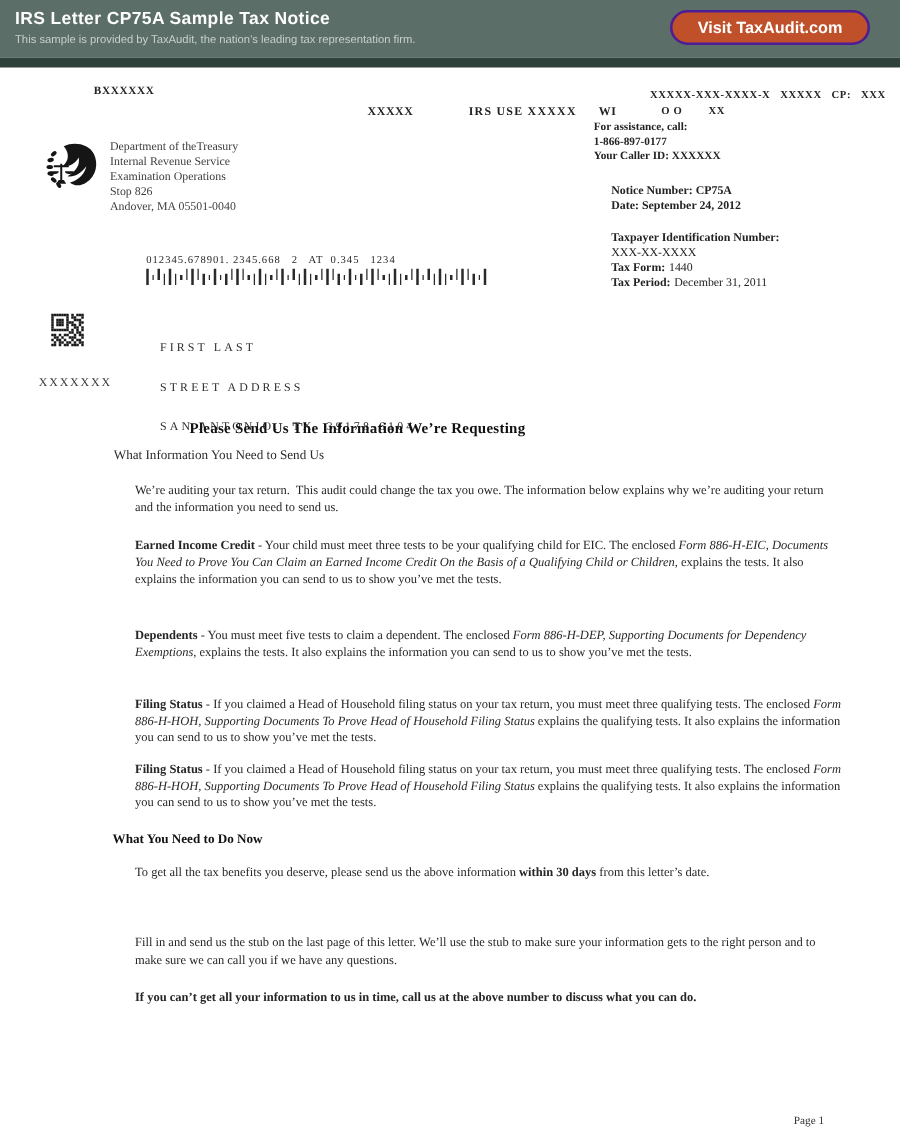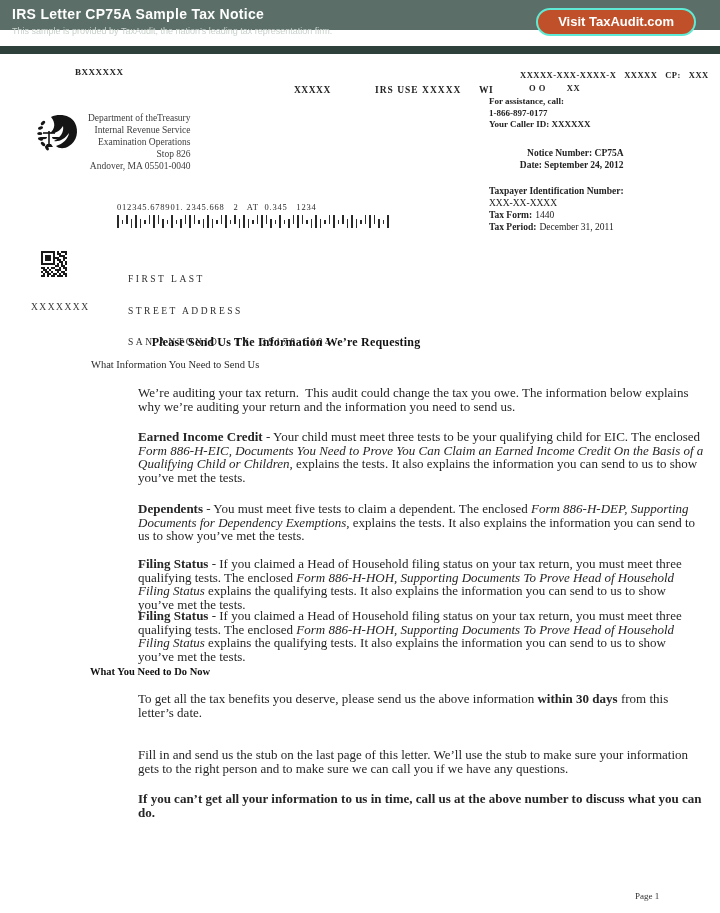--- a/index.html
+++ b/index.html
@@ -1,46 +1,46 @@
 <!DOCTYPE html>
 <html><head>
 <meta charset="utf-8">
 <style>
   html,body{margin:0;padding:0;background:#fff;}
   .page{position:relative;width:720px;height:913px;background:#fff;overflow:hidden;
         font-family:"Liberation Serif", serif;color:#232323;}
   .abs{position:absolute;}
-  .b{font-weight:bold;text-align:right;}
+  .b{font-weight:bold;}
   .i{font-style:italic;}
 
   
-  .banner{left:0;top:0;width:720px;height:30px;background:#5b6e67;}
+  .banner{left:0;top:0;width:720px;height:46px;background:#5b6e67;}
   .banner-title{left:12px;top:6px;font-family:"Liberation Sans",sans-serif;
       font-size:14px;font-weight:bold;color:#fdfdfd;letter-spacing:.3px;}
   .banner-sub{left:12px;top:26px;font-family:"Liberation Sans",sans-serif;
       font-size:9px;color:#c8d1cb;}
   .cta{right:24px;top:8px;height:28px;padding:0 20px;box-sizing:border-box;
-      background:#c0502a;border:2px solid #5eead4;border-radius:16px;
+      background:#c0502a;border:2px solid #4c1d95;border-radius:16px;
       color:#ffffff;font-family:"Liberation Sans",sans-serif;font-size:13px;
       font-weight:bold;line-height:24px;cursor:pointer;}
   .strip{left:0;top:46px;width:720px;height:8px;background:#2e413b;}
 
   
   .code{font-size:9px;font-weight:bold;letter-spacing:.5px;padding-left:31px;}
   .pre{white-space:pre;}
   .t-bcode{left:44px;top:67px;}
   .t-xcode{left:263px;top:85px;font-size:9.5px;}
   .t-irsuse{left:344px;top:85px;font-size:9.5px;letter-spacing:1px;}
   .t-wi{left:448px;top:85px;font-size:9.5px;}
   .t-r1{left:489px;top:70px;font-size:8.5px;}
   .t-r2{left:498px;top:83px;font-size:8.5px;}
-  .assist{left:489px;top:96px;font-size:9px;font-weight:bold;line-height:11.5px;}
+  .assist{left:475px;top:96px;font-size:9px;font-weight:bold;line-height:11.5px;}
 
   .seal{left:35px;top:111px;width:46px;height:46px;}
-  .agency{left:88px;top:112px;font-size:9.5px;line-height:12px;color:#3d3d3d;text-align:right;}
+  .agency{left:88px;top:112px;font-size:9.5px;line-height:12px;color:#3d3d3d;}
 
   .noticeblk{left:489px;top:147px;font-size:9.5px;line-height:12px;}
   .noticeblk .gap{height:14px;}
   .lbl{font-weight:bold;margin-right:3px;}
 
   .scanline{left:117px;top:202px;font-size:8.5px;letter-spacing:.8px;color:#2a2a2a;}
   .imb{left:117px;top:215px;height:13px;display:flex;align-items:center;}
   .imb .bar{display:inline-block;width:1.5px;margin-right:3px;background:#2a2a2a;}
   .imb .bar-F{height:13px;}
   .imb .bar-T{height:4px;}
@@ -54,22 +54,22 @@
 
   .recipient{left:128px;top:253px;font-family:Liberation Serif, serif;
       font-size:9.5px;line-height:10.5px;letter-spacing:2.5px;color:#2e2e2e;}
   .t-xcode2{left:31px;top:302px;font-size:9.5px;letter-spacing:1.5px;color:#3a3a3a;}
 
   
   .title{left:0;top:335px;width:572px;text-align:center;font-size:12px;
       font-weight:bold;letter-spacing:.2px;color:#111;}
   .h1{left:91px;top:359px;font-size:10.5px;color:#2b2b2b;}
   .h2{left:90px;top:666px;font-size:10.5px;font-weight:bold;color:#111;}
-  .p{left:108px;width:566px;font-size:13px;line-height:13.5px;
-      white-space:pre-wrap;color:#262626;margin-left:30px;}
+  .p{left:108px;width:566px;font-size:10px;line-height:13.5px;
+      white-space:pre-wrap;color:#262626;}
   .p1{top:386px;} .p2{top:430px;} .p3{top:502px;} .p4{top:557px;} .p5{top:609px;}
   .p6{top:692px;} .p7{top:719px;} .p8{top:748px;} .p9{top:792px;}
   .pageno{left:635px;top:891px;font-size:9px;color:#333;font-family:Liberation Serif, serif;}
 </style>
 </head>
 <body>
 
 <div class="page">
 
   <div class="abs banner">

